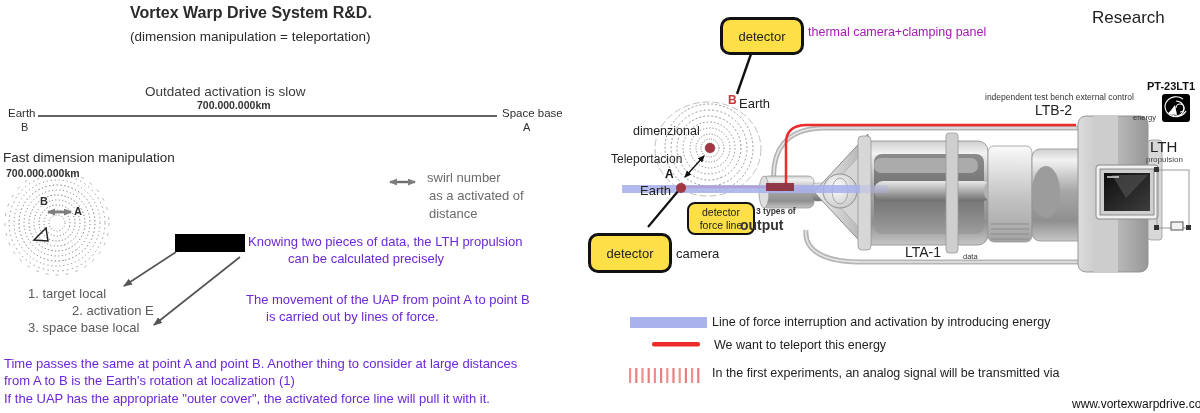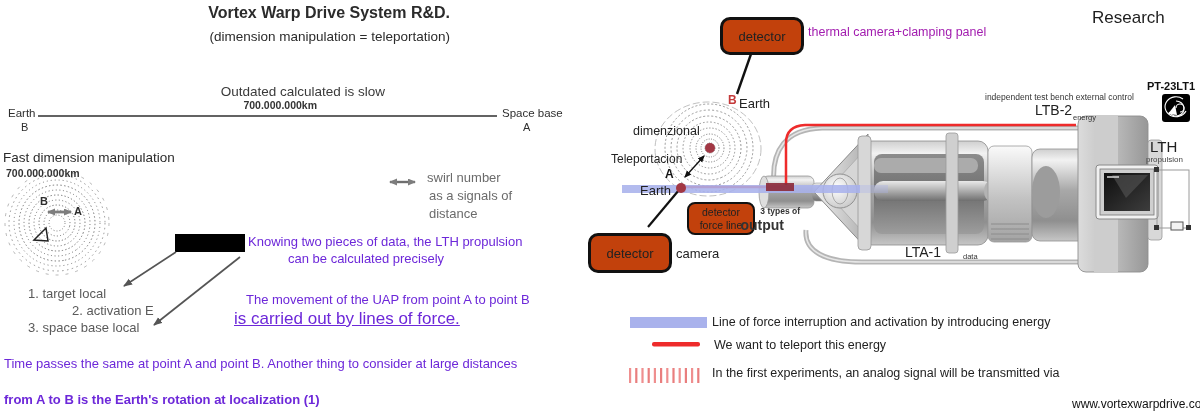--- a/index.html
+++ b/index.html
@@ -1,26 +1,26 @@
 <!DOCTYPE html>
 <html><head>
 <meta charset="utf-8">
 <style>
   html,body{margin:0;padding:0;}
   #stage{
     position:relative;width:1200px;height:413px;background:#ffffff;overflow:hidden;
     font-family:"Liberation Sans", sans-serif;color:#2e2e2e;
   }
   .abs{position:absolute;white-space:nowrap;}
-  .ctr{text-align:right;}
+  .ctr{text-align:left;}
   .gray{color:#6b6b6b;}
   .dgray{color:#6d28d9;}
   .bold{font-weight:bold;}
   .box{
-    position:absolute;border:3px solid #111;border-radius:10px;background:#c2410c;
+    position:absolute;border:3px solid #111;border-radius:10px;background:#fde047;
     display:flex;align-items:center;justify-content:center;font-size:13px;color:#222;
   }
   svg{position:absolute;left:0;top:0;}
 </style>
 </head>
 <body>
 
 <div id="stage">
 
   <svg width="1200" height="413" viewBox="0 0 1200 413">
@@ -223,48 +223,49 @@
       <rect x="678.6" y="368" width="2.2" height="15" fill="#ef8f8f"></rect>
         <rect x="684.8" y="368" width="2.2" height="15" fill="#e97e7e"></rect>
       <rect x="691" y="368" width="2.2" height="15" fill="#ef8f8f"></rect>
         <rect x="697.2" y="368" width="2.2" height="15" fill="#e97e7e"></rect>
     </g>
   </svg>
 
   <div class="abs ctr" style="left:130px;top:4px;width:320px;font-size:16px;font-weight:600;color:#2b2b2b;">Vortex Warp Drive System R&amp;D.</div>
   <div class="abs ctr" style="left:130px;top:29px;width:320px;font-size:13.5px;color:#2b2b2b;">(dimension manipulation  = teleportation)</div>
 
-  <div class="abs ctr" style="left:145px;top:84px;width:240px;font-size:13.5px;color:#3a3a3a;">Outdated calculated is slow</div>
+  <div class="abs ctr" style="left:145px;top:84px;width:240px;font-size:13.5px;color:#3a3a3a;">Outdated activation is slow</div>
   <div class="abs ctr bold" style="left:197px;top:99px;width:120px;font-size:10.5px;color:#333;">700.000.000km</div>
   <div class="abs" style="left:8px;top:107px;font-size:11.5px;">Earth</div>
   <div class="abs" style="left:21px;top:121px;font-size:11px;">B</div>
   <div class="abs" style="left:502px;top:107px;font-size:11.5px;">Space base</div>
   <div class="abs" style="left:523px;top:121px;font-size:11px;">A</div>
 
   <div class="abs" style="left:3px;top:150px;font-size:13.5px;color:#2b2b2b;">Fast dimension manipulation</div>
   <div class="abs bold" style="left:6px;top:167px;font-size:10.5px;color:#333;">700.000.000km</div>
   <div class="abs bold" style="left:40px;top:195px;font-size:11px;">B</div>
   <div class="abs bold" style="left:74px;top:205px;font-size:11px;">A</div>
 
   <div class="abs gray" style="left:427px;top:170px;font-size:13px;">swirl number</div>
-  <div class="abs gray" style="left:429px;top:188px;font-size:13px;">as a signals of</div>
+  <div class="abs gray" style="left:429px;top:188px;font-size:13px;">as a activated of</div>
   <div class="abs gray" style="left:429px;top:206px;font-size:13px;">distance</div>
 
   <div class="abs dgray" style="left:248px;top:234px;font-size:13px;">Knowing two pieces of data, the LTH propulsion</div>
   <div class="abs dgray" style="left:288px;top:251px;font-size:13px;">can be calculated precisely</div>
 
   <div class="abs" style="left:28px;top:286px;font-size:13px;color:#5a5a5a;">1. target local</div>
   <div class="abs" style="left:36px;top:303px;font-size:13px;color:#5a5a5a;margin-left:36px;">2. activation E</div>
   <div class="abs" style="left:28px;top:320px;font-size:13px;color:#5a5a5a;">3. space base local</div>
 
   <div class="abs dgray" style="left:246px;top:292px;font-size:13px;">The movement of the UAP from point A to point B</div>
-  <div class="abs dgray" style="left:234px;top:309px;font-size:17px;text-decoration:underline;">is carried out by lines of force.</div>
+  <div class="abs dgray" style="left:266px;top:309px;font-size:13px;">is carried out by lines of force.</div>
 
   <div class="abs dgray" style="left:4px;top:356px;font-size:13px;">Time passes the same at point A and point B. Another thing to consider at large distances</div>
-  <div class="abs dgray" style="left:4px;top:392px;font-size:13px;font-weight:bold;">from A to B is the Earth's rotation at localization (1)</div>
+  <div class="abs dgray" style="left:4px;top:373px;font-size:13px;">from A to B is the Earth's rotation at localization (1)</div>
+  <div class="abs dgray" style="left:4px;top:391px;font-size:13px;">If the UAP has the appropriate "outer cover", the activated force line will pull it with it.</div>
 
   <div class="abs" style="left:1092px;top:8px;font-size:17px;color:#1e1e1e;">Research</div>
 
   <div class="box" style="left:720px;top:17px;width:78px;height:32px;">
     <span>detector</span>
   </div>
   <div class="abs" style="left:808px;top:25px;font-size:12.5px;color:#a21caf;">thermal camera+clamping panel</div>
 
   <div class="abs bold" style="left:728px;top:93px;font-size:12px;color:#c43a3a;">B</div>
   <div class="abs" style="left:739px;top:96px;font-size:13px;color:#222;">Earth</div>
@@ -281,21 +282,21 @@
   <div class="abs ctr bold" style="left:756px;top:206px;width:44px;font-size:8.5px;color:#333;">3 types of</div>
   <div class="abs ctr bold" style="left:740px;top:217px;width:44px;font-size:14px;color:#333;">output</div>
 
   <div class="box" style="left:588px;top:233px;width:78px;height:34px;">
     <span>detector</span>
   </div>
   <div class="abs" style="left:676px;top:246px;font-size:13px;color:#222;">camera</div>
 
   <div class="abs" style="left:985px;top:92px;font-size:8.5px;color:#333;">independent test bench external control</div>
   <div class="abs" style="left:1035px;top:102px;font-size:14px;color:#222;">LTB-2</div>
-  <div class="abs" style="left:1073px;top:113px;font-size:7.5px;color:#333;">energy</div>
+  <div class="abs" style="left:1133px;top:113px;font-size:7.5px;color:#333;">energy</div>
   <div class="abs" style="left:905px;top:244px;font-size:14px;color:#222;">LTA-1</div>
   <div class="abs" style="left:963px;top:252px;font-size:7.5px;color:#333;">data</div>
   <div class="abs" style="left:1150px;top:138px;font-size:15px;color:#222;">LTH</div>
   <div class="abs" style="left:1146px;top:155px;font-size:8px;color:#444;">propulsion</div>
   <div class="abs bold" style="left:1147px;top:80px;font-size:11px;color:#111;">PT-23LT1</div>
 
   <div class="abs" style="left:712px;top:315px;font-size:12.5px;color:#222;">Line of force interruption and activation by introducing energy</div>
   <div class="abs" style="left:714px;top:338px;font-size:12.5px;color:#222;">We want to teleport this energy</div>
   <div class="abs" style="left:712px;top:366px;font-size:12.5px;color:#222;">In the first experiments, an analog signal will be transmitted via</div>
 

